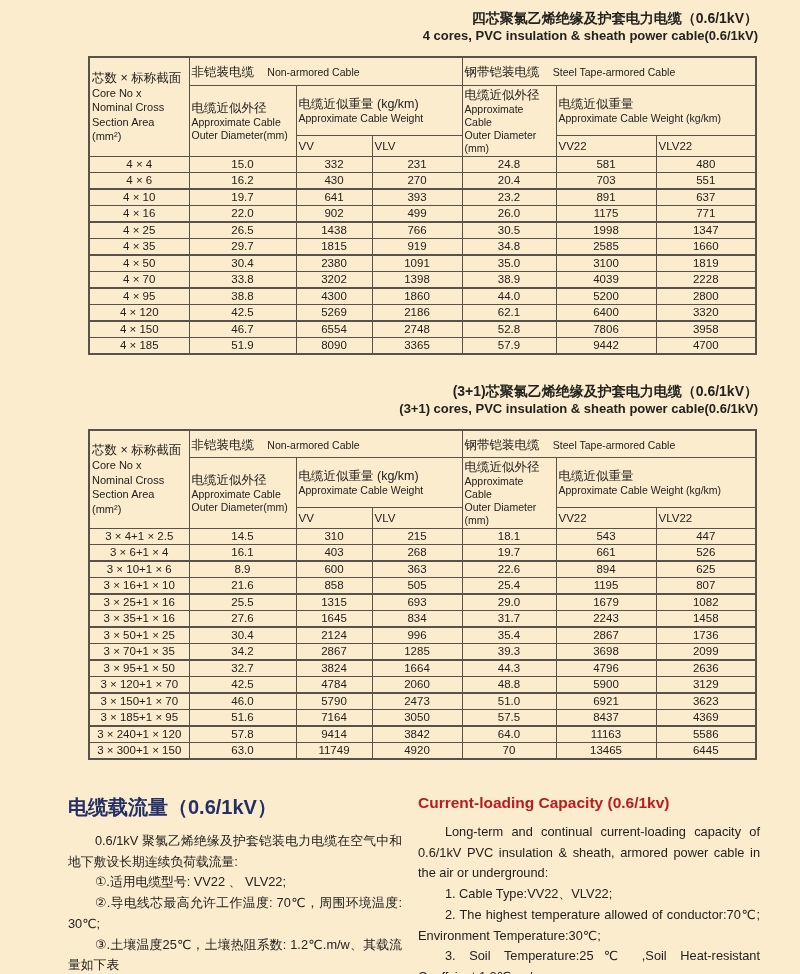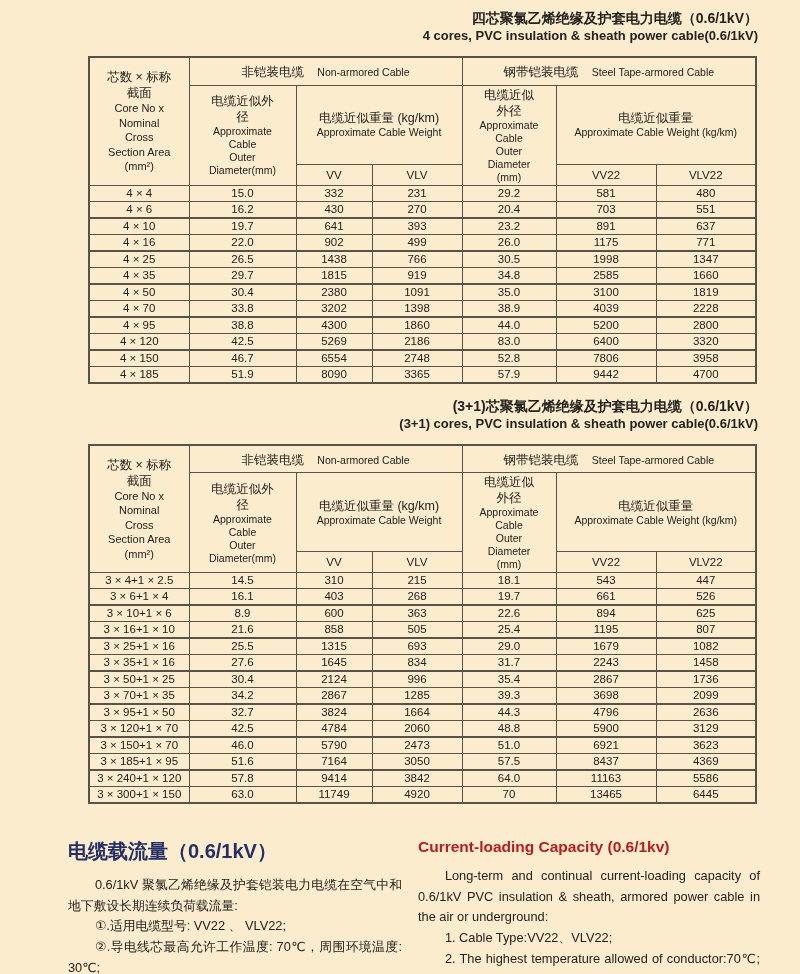--- a/index.html
+++ b/index.html
@@ -6,34 +6,34 @@
   html,body { margin:0; padding:0; }
   body {
     width:800px; height:974px;
     background:#fbeccd;
     font-family:"Liberation Sans","DejaVu Sans",sans-serif;
     color:#23221f;
     overflow:hidden;
   }
   
   .titles { text-align:right; padding:10px 42px 0 0; font-weight:bold; }
-  .titles.second { padding-top:14px; }
+  .titles.second { padding-top:28px; }
   .t-zh { font-size:14px; line-height:17px; }
   .t-en { font-size:13px; line-height:17px; }
 
   
   table.cable-table {
     border-collapse:collapse;
     table-layout:fixed;
     width:667px;
     margin:12px 0 0 88px;
     border:2px solid #57534a;
   }
   .cable-table th, .cable-table td { border:1px solid #57534a; }
-  .cable-table th { font-weight:normal; padding:1px 17px; text-align:center; vertical-align:middle; }
+  .cable-table th { font-weight:normal; padding:1px 2px; text-align:left; vertical-align:middle; }
   .cable-table td {
     height:16px; padding:0 2px;
     font-size:11.5px; line-height:15px;
     text-align:center; white-space:nowrap;
   }
   .cable-table tbody tr:nth-child(even) td { border-bottom-width:2px; }
   .h-zh { font-size:12.5px; line-height:16px; }
   .h-en { font-size:10.5px; line-height:13px; }
   .h-sub { font-size:11.5px; font-weight:bold;margin-top:28px; }
   .band1 th { height:28px; }
@@ -115,21 +115,21 @@
         <th class="h-sub">VV22</th>
         <th class="h-sub">VLV22</th>
       </tr>
     </thead>
     <tbody>
         <tr>
           <td>4 × 4</td>
           <td>15.0</td>
           <td>332</td>
           <td>231</td>
-          <td>29.2</td>
+          <td>24.8</td>
           <td>581</td>
           <td>480</td>
         </tr>
         <tr>
           <td>4 × 6</td>
           <td>16.2</td>
           <td>430</td>
           <td>270</td>
           <td>20.4</td>
           <td>703</td>
@@ -196,21 +196,21 @@
           <td>1860</td>
           <td>44.0</td>
           <td>5200</td>
           <td>2800</td>
         </tr>
         <tr>
           <td>4 × 120</td>
           <td>42.5</td>
           <td>5269</td>
           <td>2186</td>
-          <td>83.0</td>
+          <td>62.1</td>
           <td>6400</td>
           <td>3320</td>
         </tr>
         <tr>
           <td>4 × 150</td>
           <td>46.7</td>
           <td>6554</td>
           <td>2748</td>
           <td>52.8</td>
           <td>7806</td>

